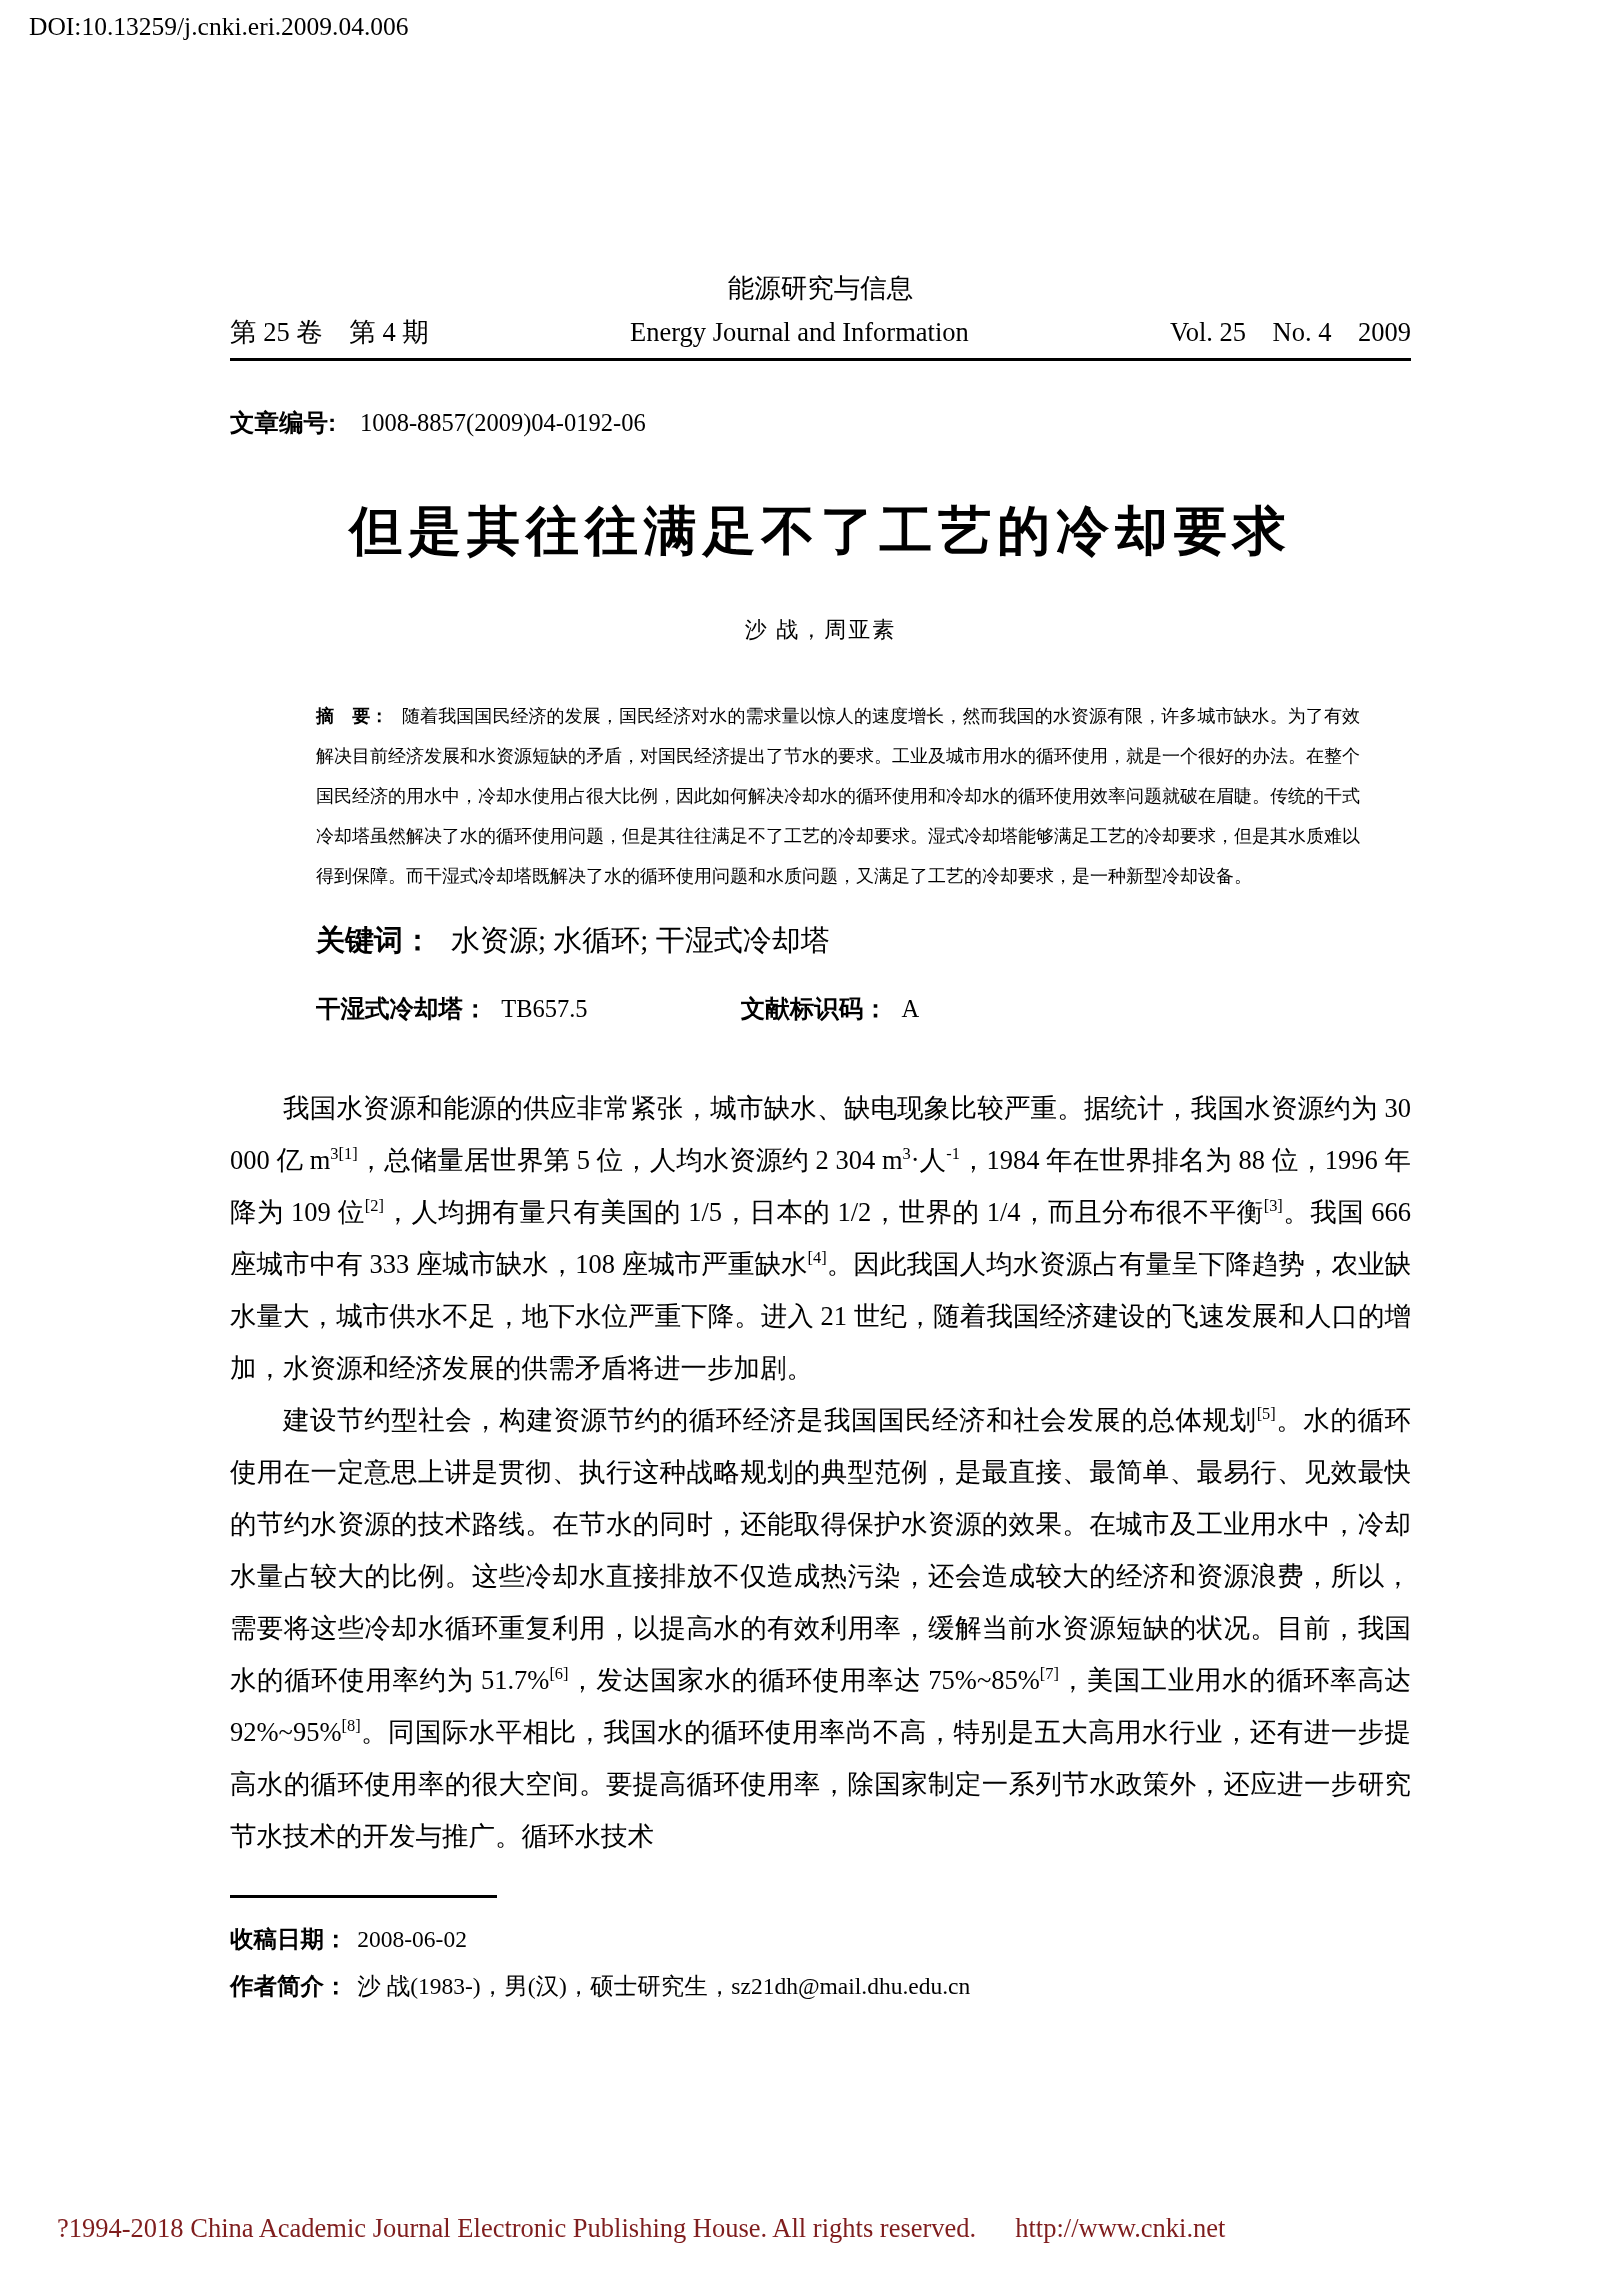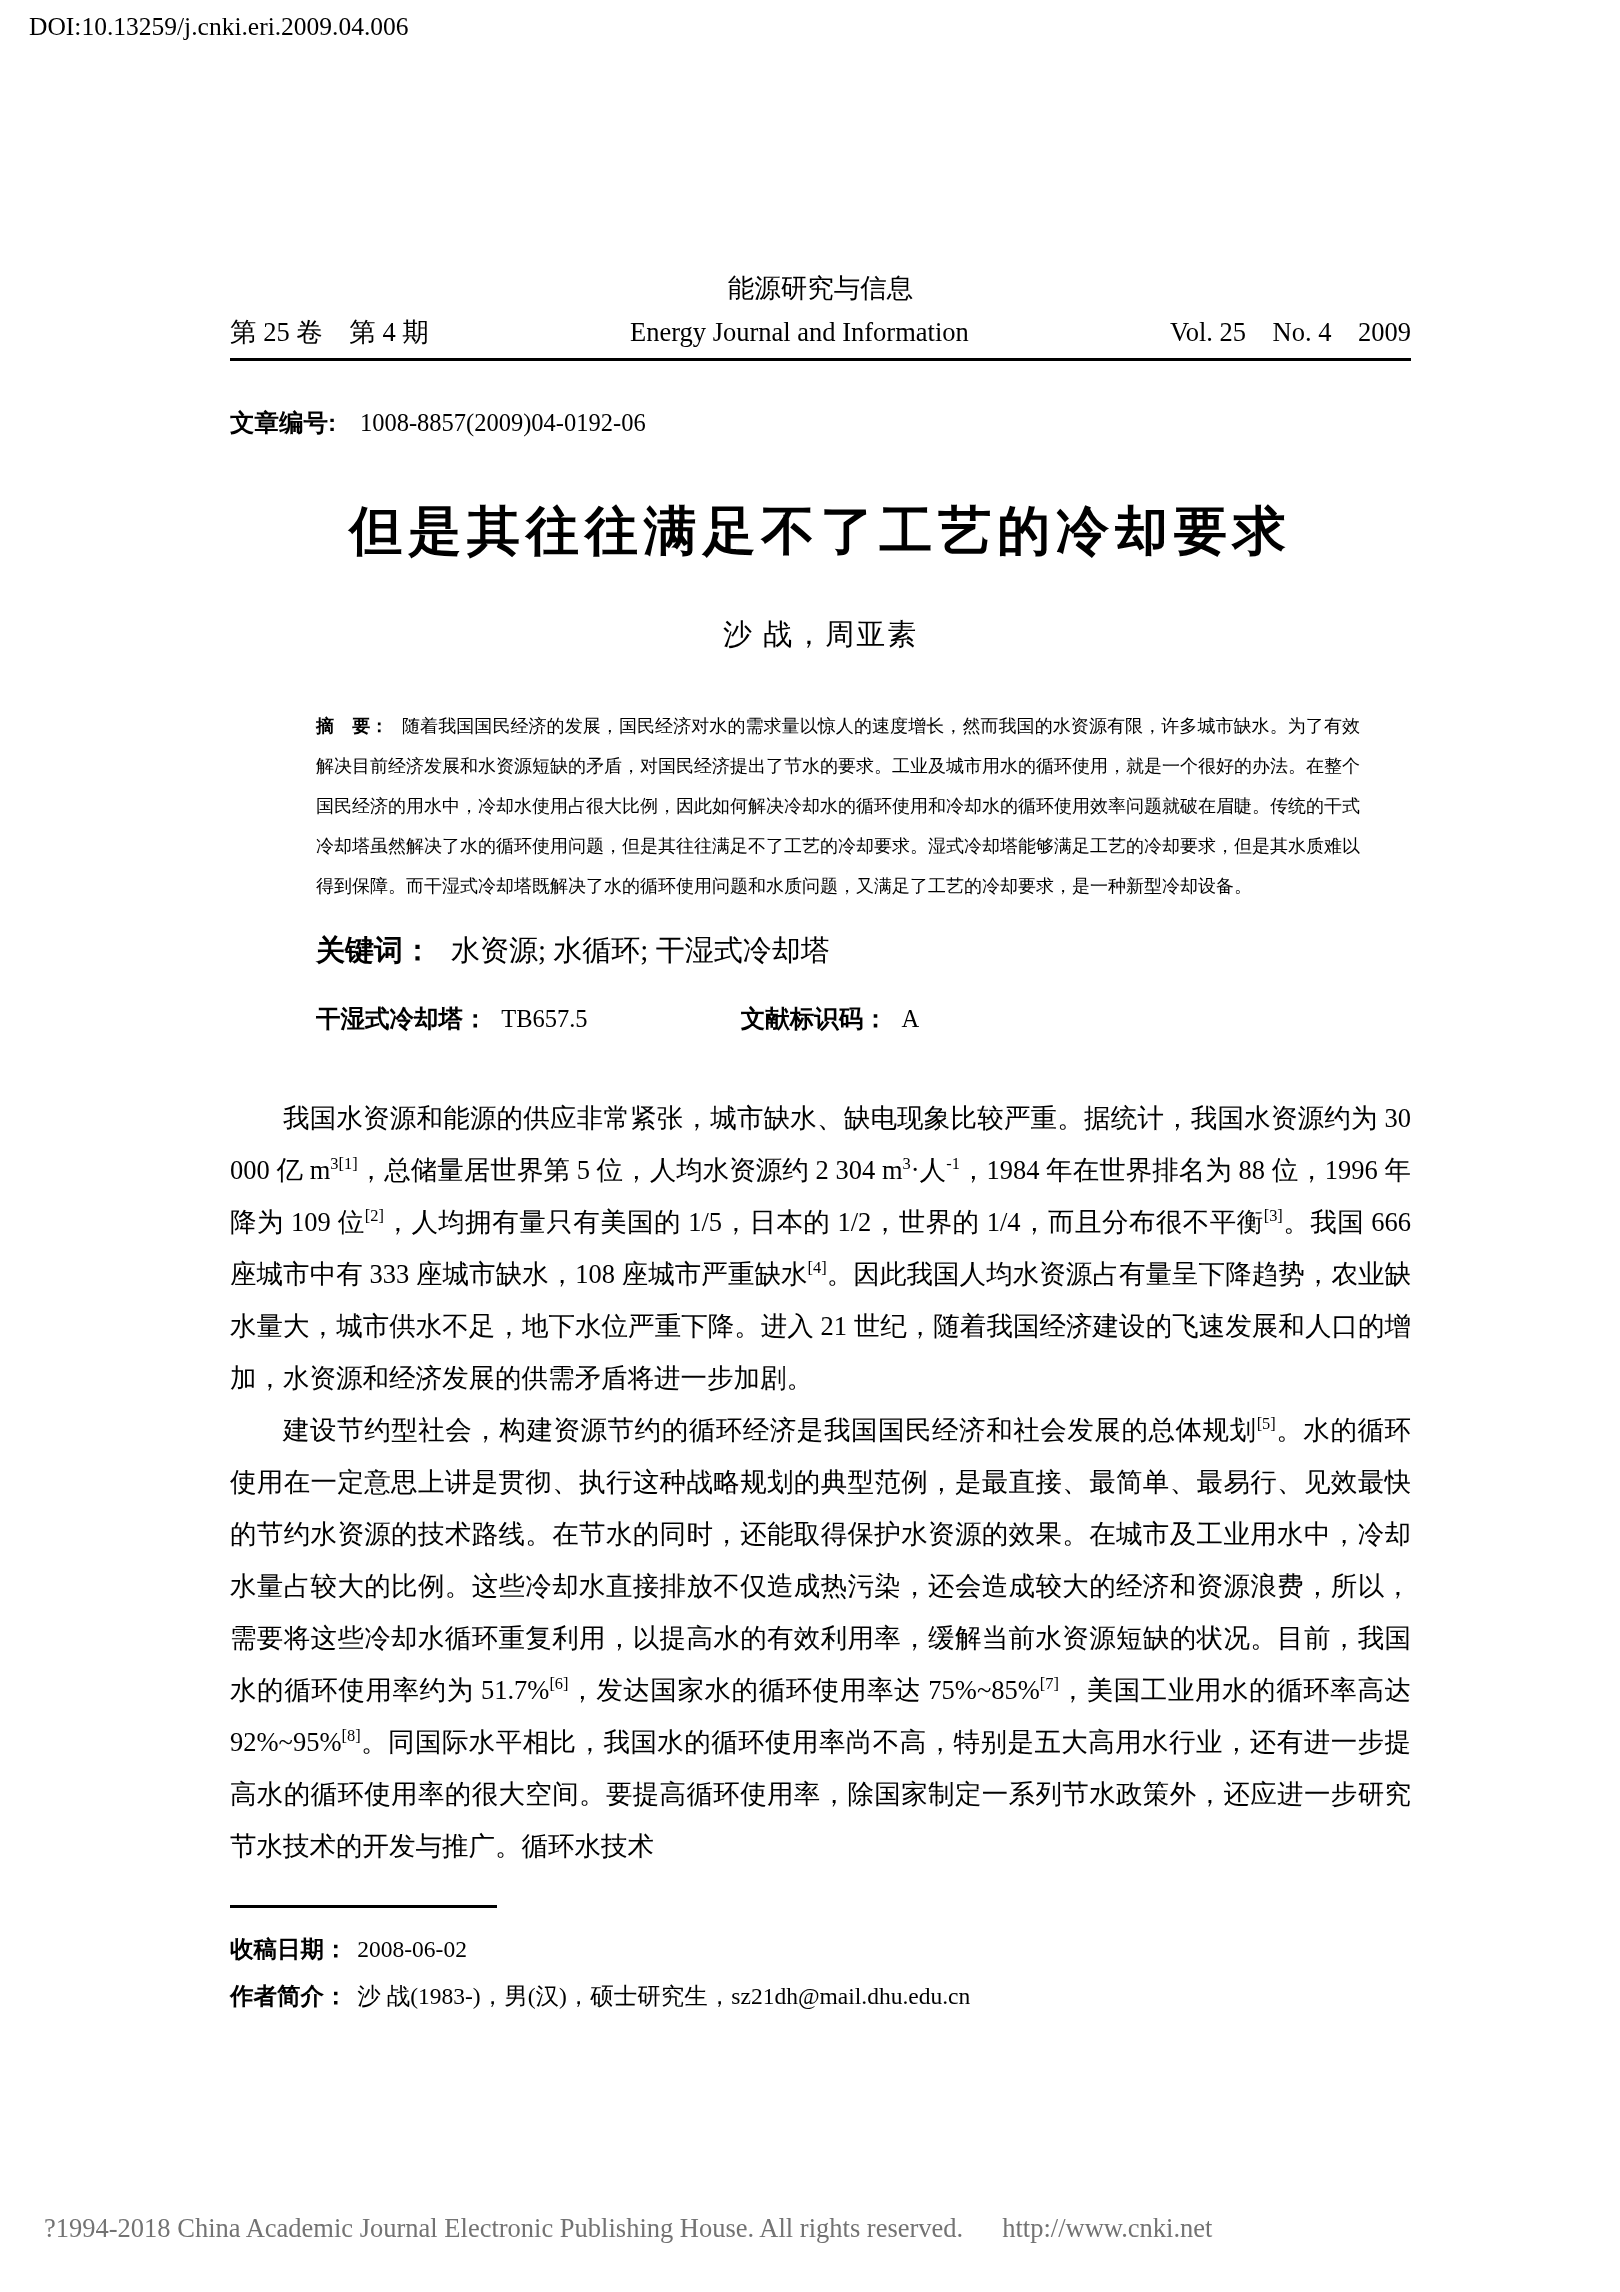--- a/index.html
+++ b/index.html
@@ -51,21 +51,21 @@
     margin-top: 57px;
     text-align: center;
     font-size: 53px;
     letter-spacing: 5.9px;
     font-family: "Liberation Sans", "DejaVu Sans", sans-serif;
     font-weight: bold;
   }
   .authors {
     margin-top: 47px;
     text-align: center;
-    font-size: 29px;
+    font-size: 22px;
     letter-spacing: 2px;
   }
   .affiliation {
     margin-top: 27.4px;
     text-align: center;
     font-size: 23.5px;
   }
   .abstract-block {
     margin-top: 51px;
     padding-left: 86px;
@@ -111,24 +111,24 @@
     width: 267px;
     margin: 0 0 17.6px 0;
   }
   .footnote-line {
     font-size: 23.5px;
     line-height: 47px;
   }
   .footnote-line .lbl { margin-right: 9.8px; }
   .copyright {
     position: absolute;
-    left: 44px;
+    left: 57px;
     top: 2213px;
     font-size: 26.5px;
-    color: #737373;
+    color: #7f1d1d;
   }
   .copyright .url { margin-left: 39px; }
 </style>
 </head>
 <body>
 
 <div class="page">
 
   <div class="doi">DOI:10.13259/j.cnki.eri.2009.04.006</div>
 

